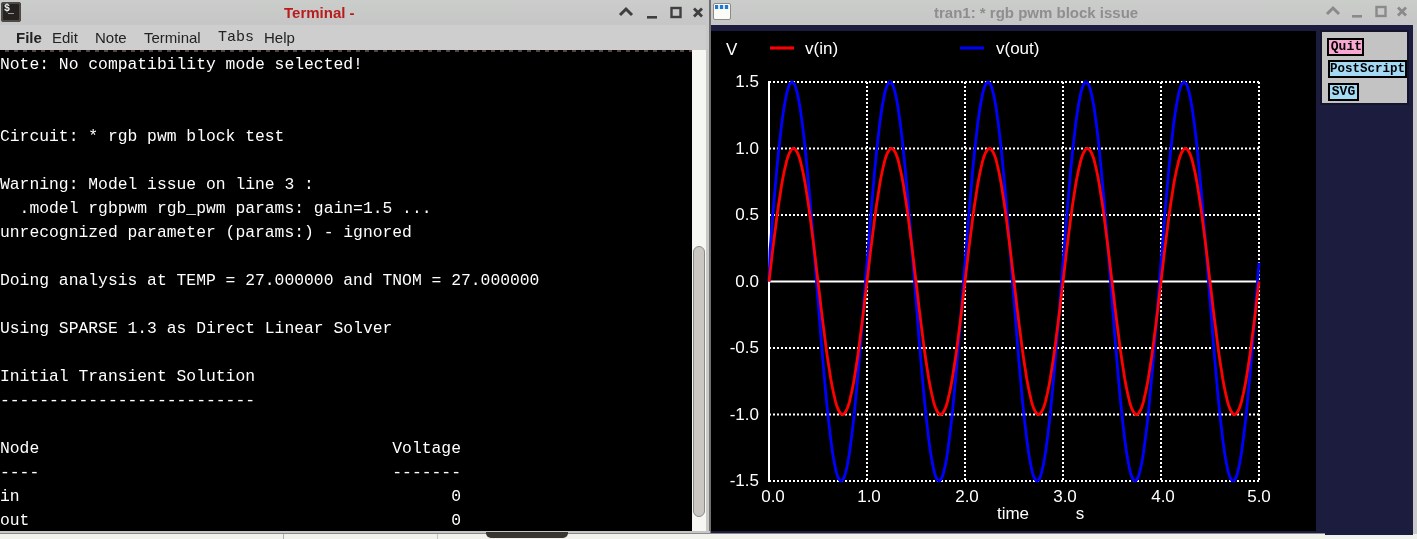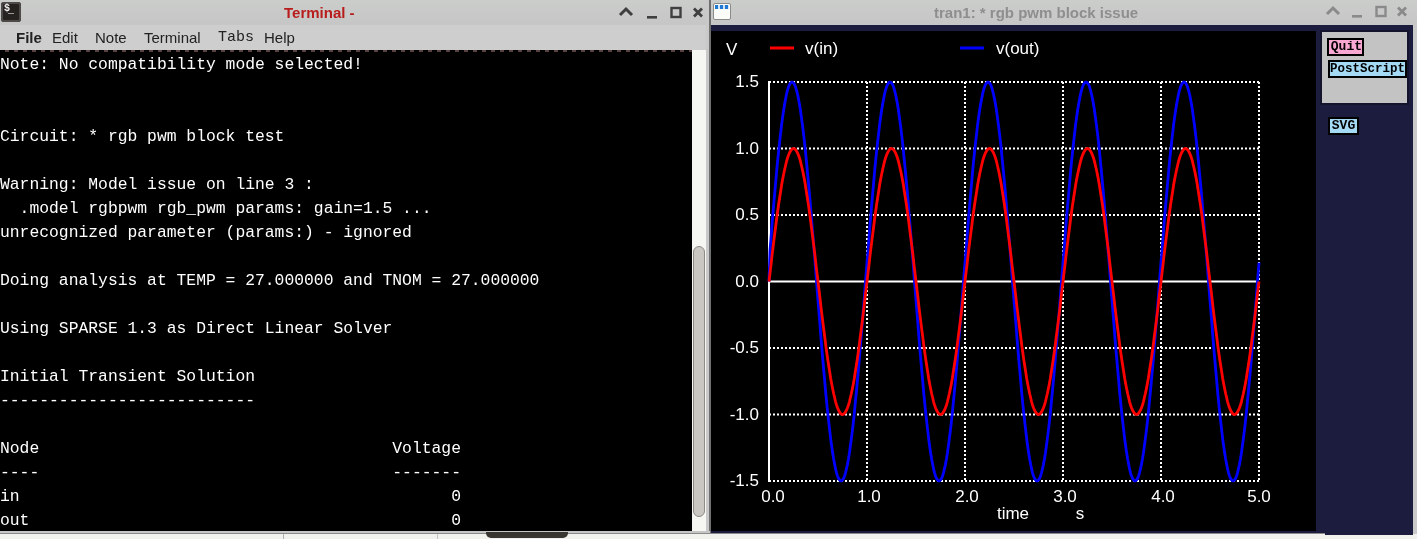--- a/index.html
+++ b/index.html
@@ -144,21 +144,21 @@
   <div class="abs" style="left:614px;top:30px;width:89px;height:75px;background:#c3c3c3;
        border:2px solid #14142c;box-sizing:border-box;">
     <div class="abs" style="left:5px;top:6px;width:37px;height:18px;background:#f9a8d4;border:2px solid #000;
          box-sizing:border-box;font:bold 13px 'Liberation Mono',monospace;color:#000;
          text-align:right;line-height:14px;">Quit</div>
     <div class="abs" style="left:6px;top:28px;width:79px;height:18px;background:#a5daf5;border:2px solid #000;
          box-sizing:border-box;font:bold 12.5px 'Liberation Mono',monospace;color:#000;
          text-align:left;line-height:14px;">PostScript</div>
     <div class="abs" style="left:6px;top:51px;width:31px;height:18px;background:#a5daf5;border:2px solid #000;
          box-sizing:border-box;font:bold 13px 'Liberation Mono',monospace;color:#000;
-         text-align:center;line-height:14px;margin-top:34px;">SVG</div>
+         text-align:center;line-height:14px;">SVG</div>
   </div>
 </div>
 
 <div class="abs" style="left:0;top:531px;width:710px;height:3px;background:#c6c6c6;"></div>
 <div class="abs" style="left:0;top:533px;width:1417px;height:1px;background:#8a8a8a;"></div>
 <div class="abs" style="left:0;top:534px;width:1417px;height:5px;background:#f1f1ee;"></div>
 <div class="abs" style="left:1413px;top:25px;width:4px;height:509px;background:#c9c9c9;"></div>
 <div class="abs" style="left:1325px;top:531px;width:88px;height:4px;background:#1c1c3e;"></div>
 <div class="abs" style="left:283px;top:534px;width:1px;height:5px;background:#b0b0b0;"></div>
 <div class="abs" style="left:437px;top:534px;width:1px;height:5px;background:#c4c4c4;"></div>

